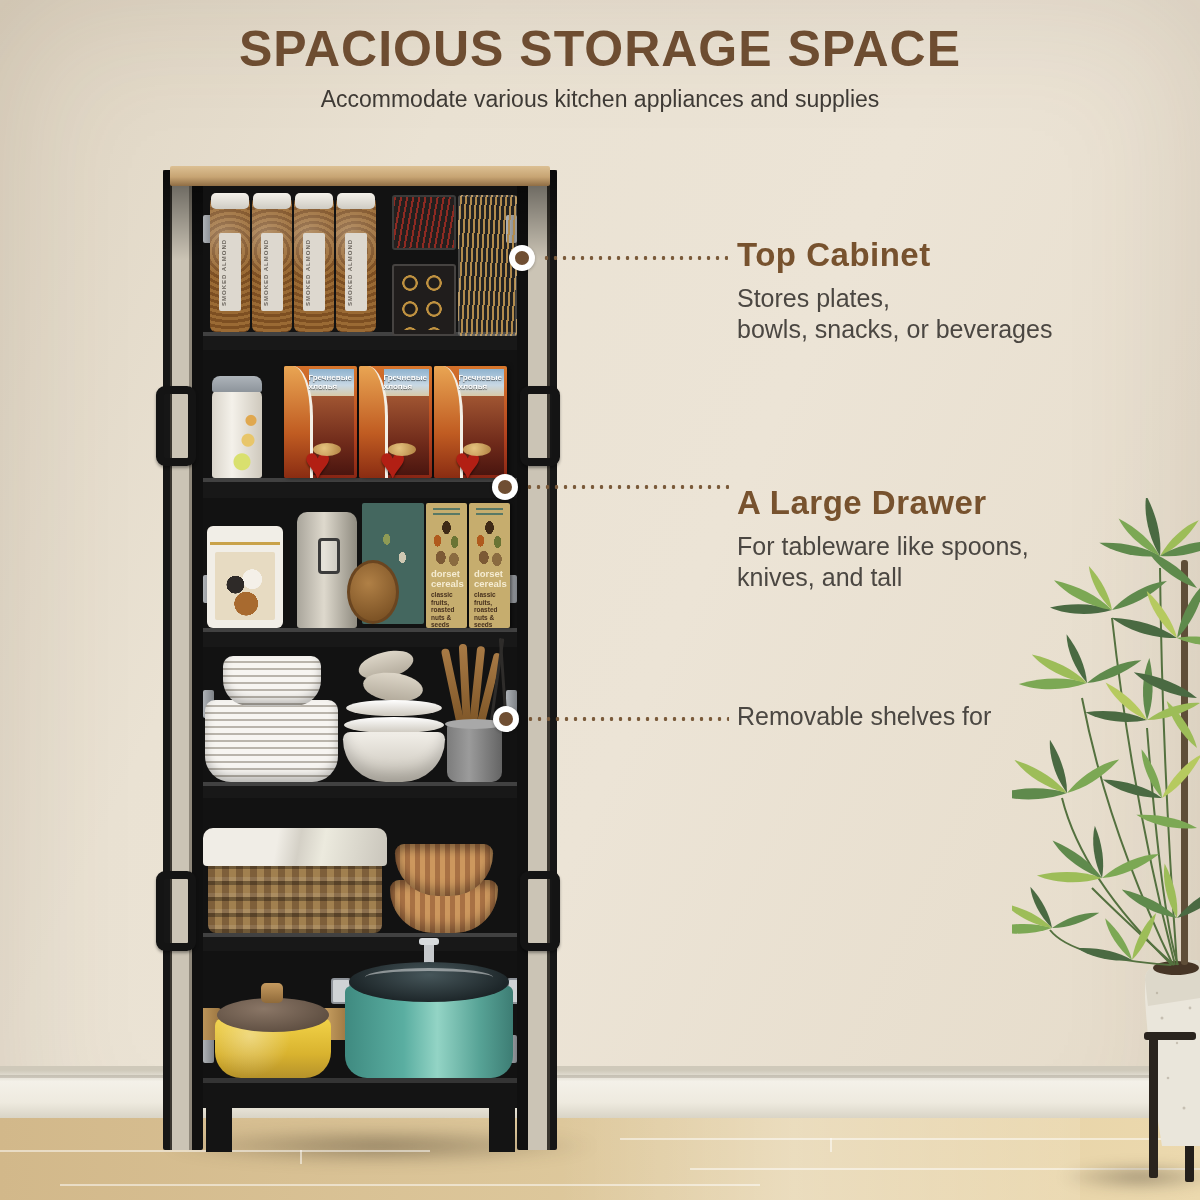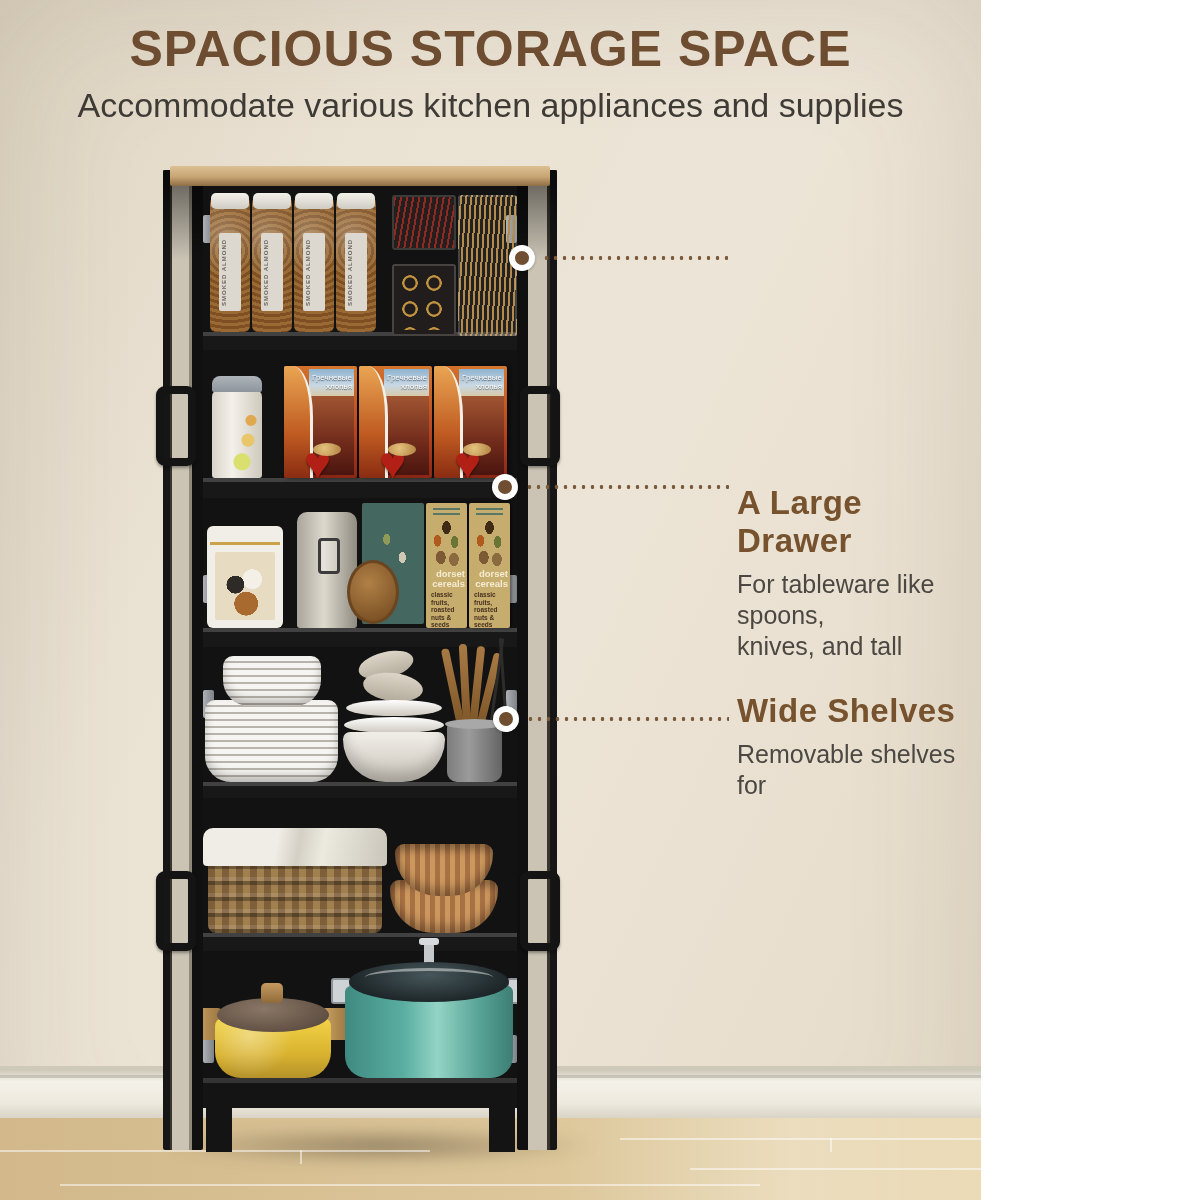--- a/index.html
+++ b/index.html
@@ -1,26 +1,26 @@
 <!DOCTYPE html>
 <html><head>
 <meta charset="utf-8">
 <style>
   html,body{margin:0;padding:0;}
-  .page{position:relative;width:981px;height:1200px;overflow:hidden;
+  .page{position:relative;width:1200px;height:1200px;overflow:hidden;
         font-family:"Liberation Sans",sans-serif;
         background:linear-gradient(115deg,#ded4c2 0%,#eae2d3 28%,#ece4d6 55%,#e5dbc9 100%);}
   .page::after{content:"";position:absolute;inset:0;pointer-events:none;
         box-shadow:inset 0 0 140px rgba(90,70,50,.14);}
   .abs{position:absolute;}
 
   
   .hero-title{left:0;right:0;top:20px;text-align:center;font-size:50px;font-weight:800;
         letter-spacing:1px;color:#6f4e32;white-space:nowrap;}
-  .hero-sub{left:0;right:0;top:86px;text-align:center;font-size:34px;font-weight:400;
+  .hero-sub{left:0;right:0;top:86px;text-align:center;font-size:23px;font-weight:400;
         color:#3f3b36;white-space:nowrap;}
 
   
   .baseboard{left:0;top:1066px;width:1200px;height:52px;z-index:1;
         background:linear-gradient(180deg,#cfc9ba 0%,#cfc9ba 8%,#f4f1e9 30%,#eeeadf 70%,#d9d4c6 100%);}
   .baseboard::before{content:"";position:absolute;left:0;right:0;top:9px;height:3px;background:rgba(120,110,95,.25);}
   .floor{left:0;top:1118px;width:1200px;height:82px;z-index:1;
         background:linear-gradient(90deg,#d2b88a,#dfca9e 55%,#ecd9ae);}
   .floor-shine{left:560px;top:1118px;width:520px;height:82px;z-index:1;
         background:linear-gradient(90deg,rgba(255,255,255,0),rgba(255,255,255,.30) 45%,rgba(255,255,255,.10));}
@@ -85,21 +85,21 @@
         background:linear-gradient(180deg,#8fb3cf,#c8d8e4 60%,#d8c9a8);}
   .cereal .field{position:absolute;left:25px;right:3px;top:30px;bottom:3px;
         background:linear-gradient(180deg,#a05532,#6f2a1a 60%,#4a150f);}
   .cereal .stripe{position:absolute;left:0;top:0;bottom:0;width:26px;border-right:3px solid #f3efe6;
         border-top-right-radius:70% 45%;
         background:linear-gradient(180deg,#e9a553,#c05c22 60%,#8a2c12);}
   .cereal .heart{position:absolute;left:20px;bottom:-8px;font-size:46px;line-height:46px;color:#b21f14;
         text-shadow:0 2px 2px rgba(0,0,0,.4);}
   .cereal .grain{position:absolute;left:29px;bottom:22px;width:28px;height:13px;border-radius:50%;
         background:radial-gradient(circle at 40% 40%,#e4c27e,#b08040);}
-  .cereal .ctxt{position:absolute;right:5px;top:7px;text-align:right;color:#fff;font-size:8px;font-weight:normal;
+  .cereal .ctxt{position:absolute;right:5px;top:7px;text-align:left;color:#fff;font-size:8px;font-weight:bold;
         line-height:9px;text-shadow:0 1px 1px rgba(0,0,0,.6);}
 
   
   .tealbox{position:absolute;left:159px;top:317px;width:62px;height:121px;background:#44675f;border-radius:2px;
         background-image:radial-gradient(ellipse 6px 9px at 40% 30%,#8e9a55 0 60%,rgba(0,0,0,0) 61%),
                          radial-gradient(ellipse 6px 9px at 65% 45%,#cfc8b2 0 60%,rgba(0,0,0,0) 61%),
                          radial-gradient(ellipse 6px 9px at 35% 60%,#3a4a3c 0 60%,rgba(0,0,0,0) 61%);}
   .whitetin{position:absolute;left:4px;top:340px;width:76px;height:102px;background:#f1eee7;border-radius:6px;}
   .whitetin::before{content:"";position:absolute;left:3px;right:3px;top:16px;height:3px;background:#c9a24a;}
   .tin-art{position:absolute;left:8px;top:26px;right:8px;bottom:8px;background:#e7dbc2;border-radius:2px;
@@ -116,21 +116,21 @@
         box-shadow:2px 0 3px rgba(0,0,0,.45);}
   .dorset .micro{position:absolute;left:7px;right:7px;top:5px;height:7px;
         background:repeating-linear-gradient(180deg,#3d6b63 0 2px,rgba(0,0,0,0) 2px 5px);opacity:.8;}
   .dorset .leaves{position:absolute;left:0;right:0;top:16px;height:48px;
         background-image:radial-gradient(ellipse 7px 11px at 50% 18%,#3f2a16 0 60%,rgba(0,0,0,0) 61%),
                          radial-gradient(ellipse 6px 10px at 28% 45%,#b05a1d 0 60%,rgba(0,0,0,0) 61%),
                          radial-gradient(ellipse 6px 10px at 70% 48%,#6a7434 0 60%,rgba(0,0,0,0) 61%),
                          radial-gradient(ellipse 8px 11px at 36% 80%,#7c5a35 0 60%,rgba(0,0,0,0) 61%),
                          radial-gradient(ellipse 8px 11px at 68% 84%,#8a6b40 0 60%,rgba(0,0,0,0) 61%);}
   .dorset .dname{position:absolute;left:5px;top:66px;width:34px;color:#f5ecd2;font-size:9.5px;line-height:10px;
-        font-weight:bold;text-align:right;}
+        font-weight:bold;}
   .dorset .ddesc{position:absolute;left:5px;top:88px;width:34px;color:#46301d;font-size:6.5px;line-height:7.5px;
         font-weight:bold;}
 
   
   .platestack{position:absolute;border-radius:10px 10px 26px 26px;
         background:repeating-linear-gradient(180deg,#f7f5f1 0 5px,#b9b4ab 5px 7px);
         box-shadow:inset 0 -6px 10px rgba(0,0,0,.25);}
   .bowl-rim{position:absolute;height:16px;border-radius:50%;
         background:linear-gradient(180deg,#ffffff,#cdc8be);}
   .bowl-body{position:absolute;border-radius:8px 8px 48px 48px;
@@ -407,29 +407,33 @@
       <use href="#lf" fill="#9dbd58" transform="translate(120,462) rotate(-60) scale(.85)"></use>
       <use href="#lf" fill="#5f8a4c" transform="translate(185,90) rotate(-140)"></use>
       <use href="#lf" fill="#4a6a42" transform="translate(185,200) rotate(-155) scale(1.1)"></use>
       <use href="#lf" fill="#7ca854" transform="translate(185,330) rotate(-165)"></use>
       <use href="#lf" fill="#9dbd58" transform="translate(185,250) rotate(-120) scale(.9)"></use>
     </g>
   </svg>
 
   <div class="abs co-dot" style="left:509px;top:245px;"></div>
   <div class="abs co-line" style="left:542px;top:256px;width:186px;"></div>
+  <div class="abs callout" style="left:737px;top:236px;">
+    <h3>Top Cabinet</h3>
+    <div class="cline">Stores plates,</div>
+    <div class="cline">bowls, snacks, or beverages</div>
+  </div>
 
   <div class="abs co-dot" style="left:492px;top:474px;"></div>
   <div class="abs co-line" style="left:525px;top:485px;width:204px;"></div>
   <div class="abs callout" style="left:737px;top:484px;">
     <h3>A Large Drawer</h3>
     <div class="cline">For tableware like spoons,</div>
     <div class="cline">knives, and tall</div>
   </div>
 
   <div class="abs co-dot" style="left:493px;top:706px;"></div>
   <div class="abs co-line" style="left:526px;top:717px;width:203px;"></div>
   <div class="abs callout" style="left:737px;top:692px;">
-    <h3>Wide Shelves</h3>
     <div class="cline">Removable shelves for</div>
   </div>
 
 </div>
 
 </body></html>

